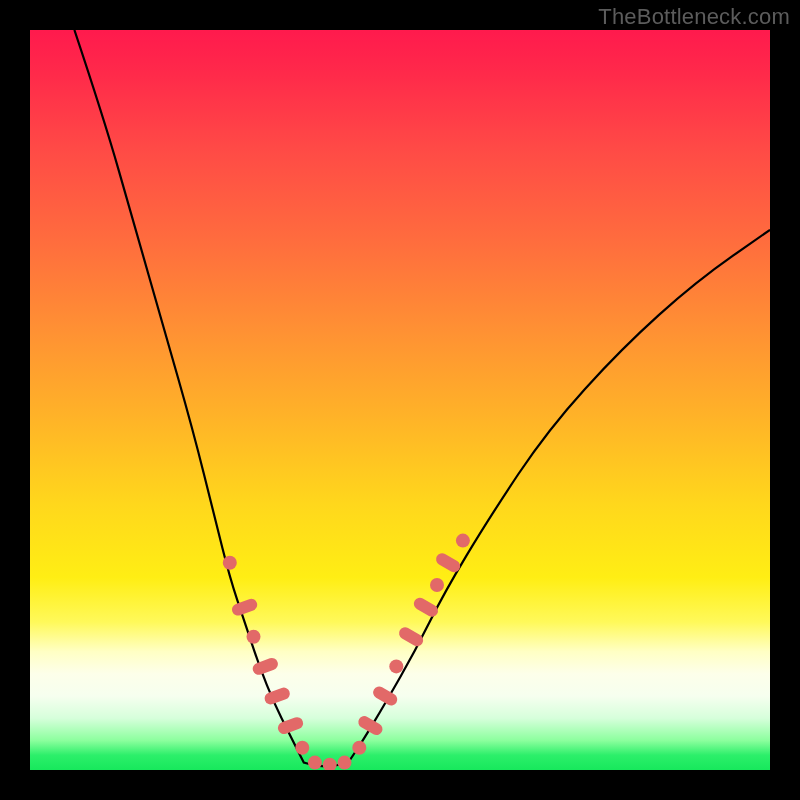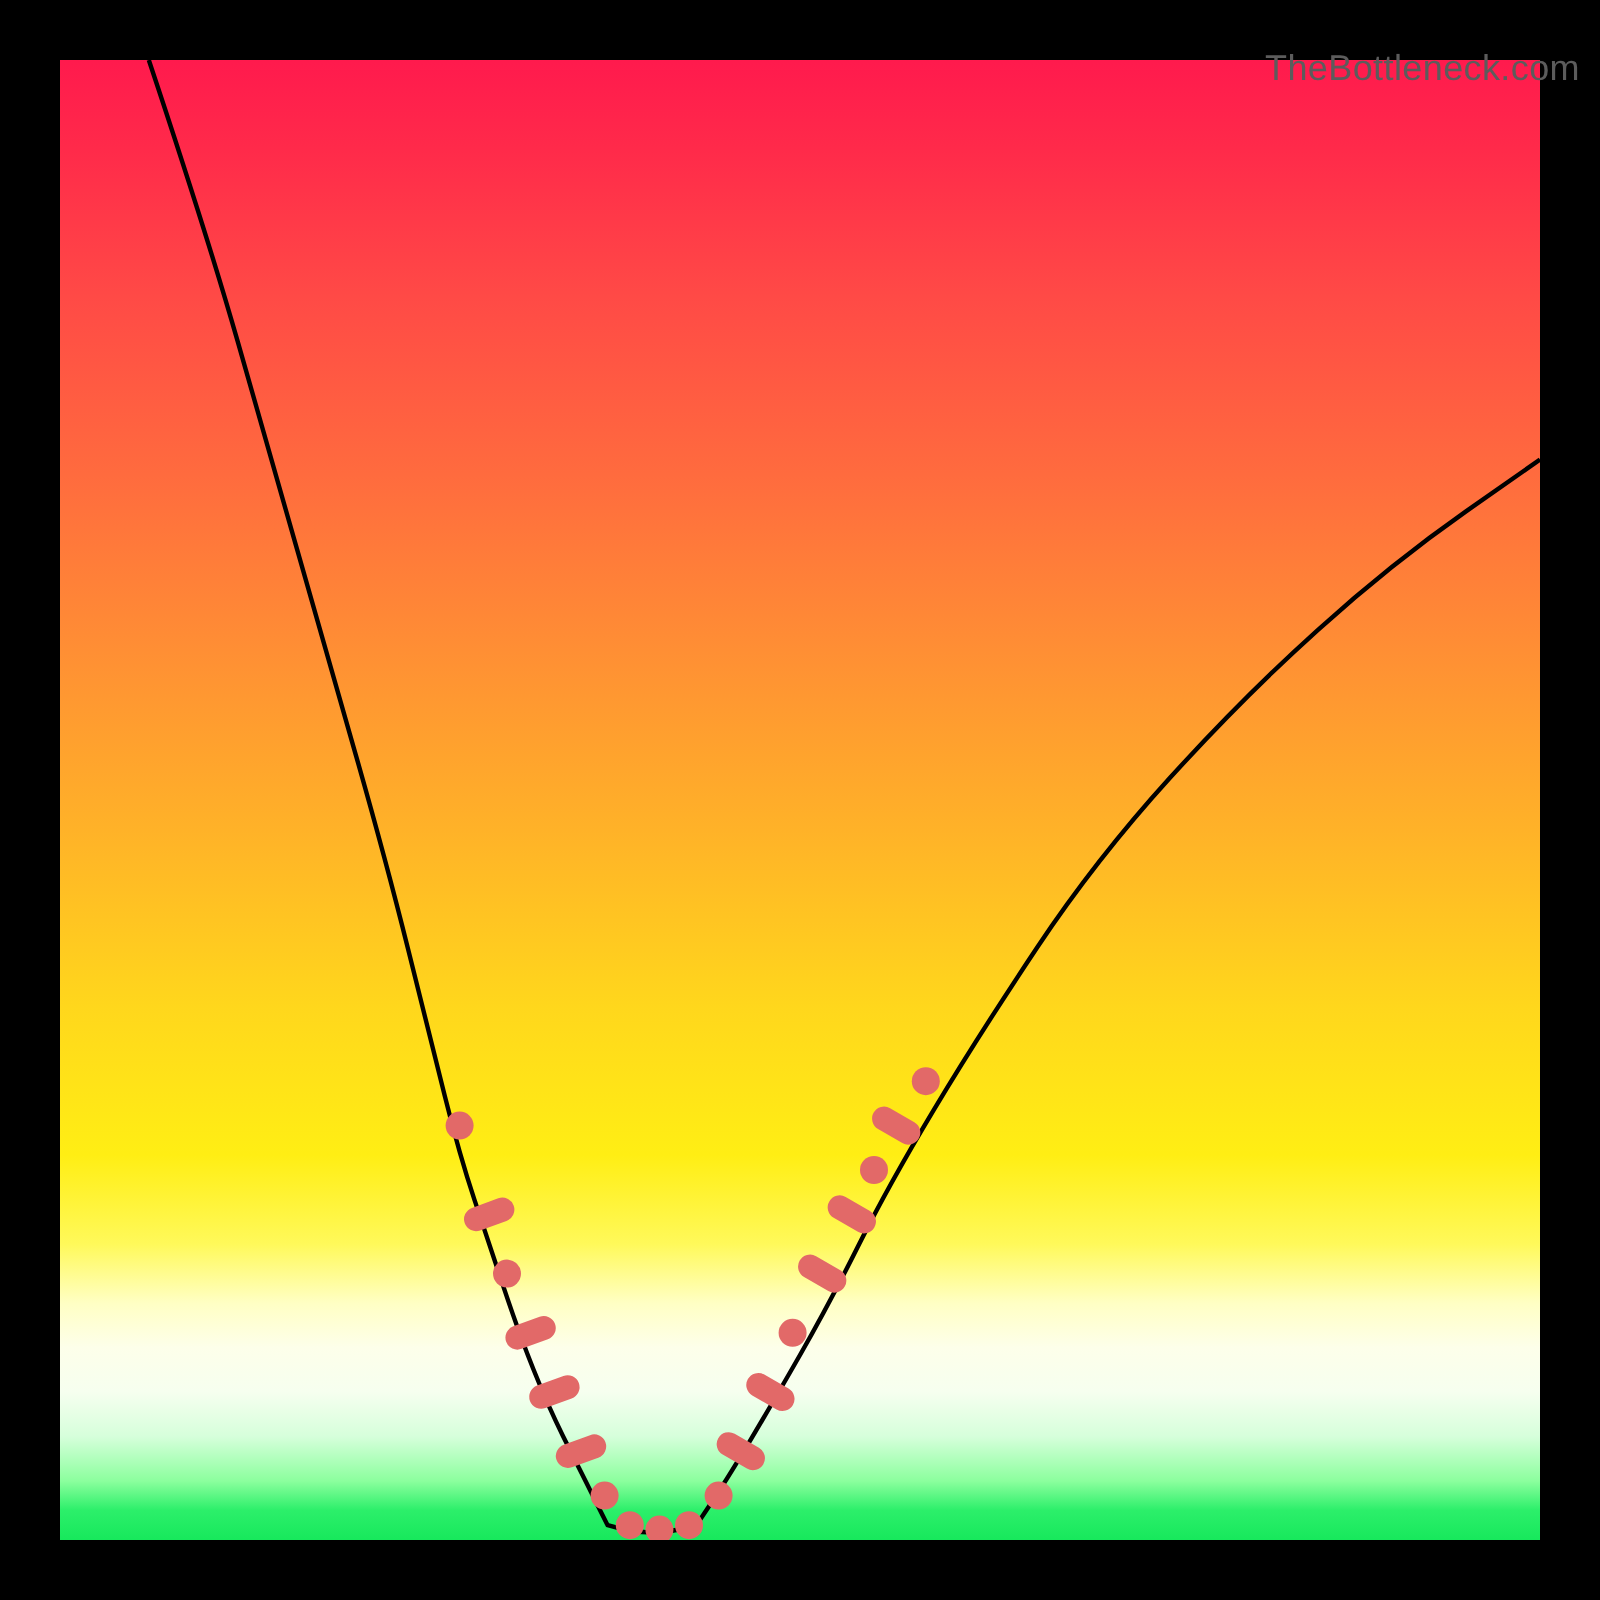--- a/index.html
+++ b/index.html
@@ -15,25 +15,24 @@
     position: relative;
     width: 800px;
     height: 800px;
     background: #000;
   }
   .watermark {
     position: absolute;
     top: 4px;
     right: 10px;
     color: #5c5c5c;
-    font-size: 18px;
+    font-size: 22px;
     font-weight: 500;
     letter-spacing: 0.2px;
     z-index: 10;
-    margin-top: 20px;
   }
   .plot-area {
     position: absolute;
     left: 30px;
     top: 30px;
     width: 740px;
     height: 740px;
     
     background: linear-gradient(to bottom,
       #ff1a4d 0%,

